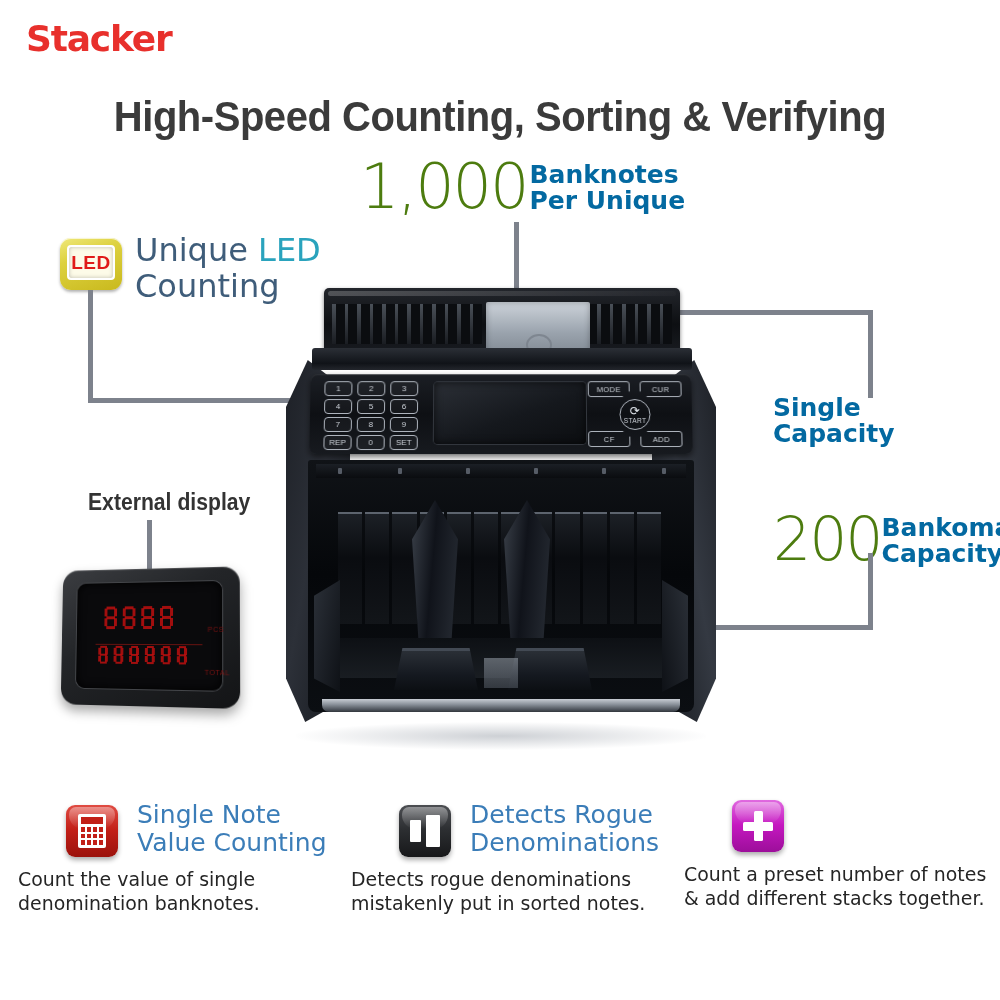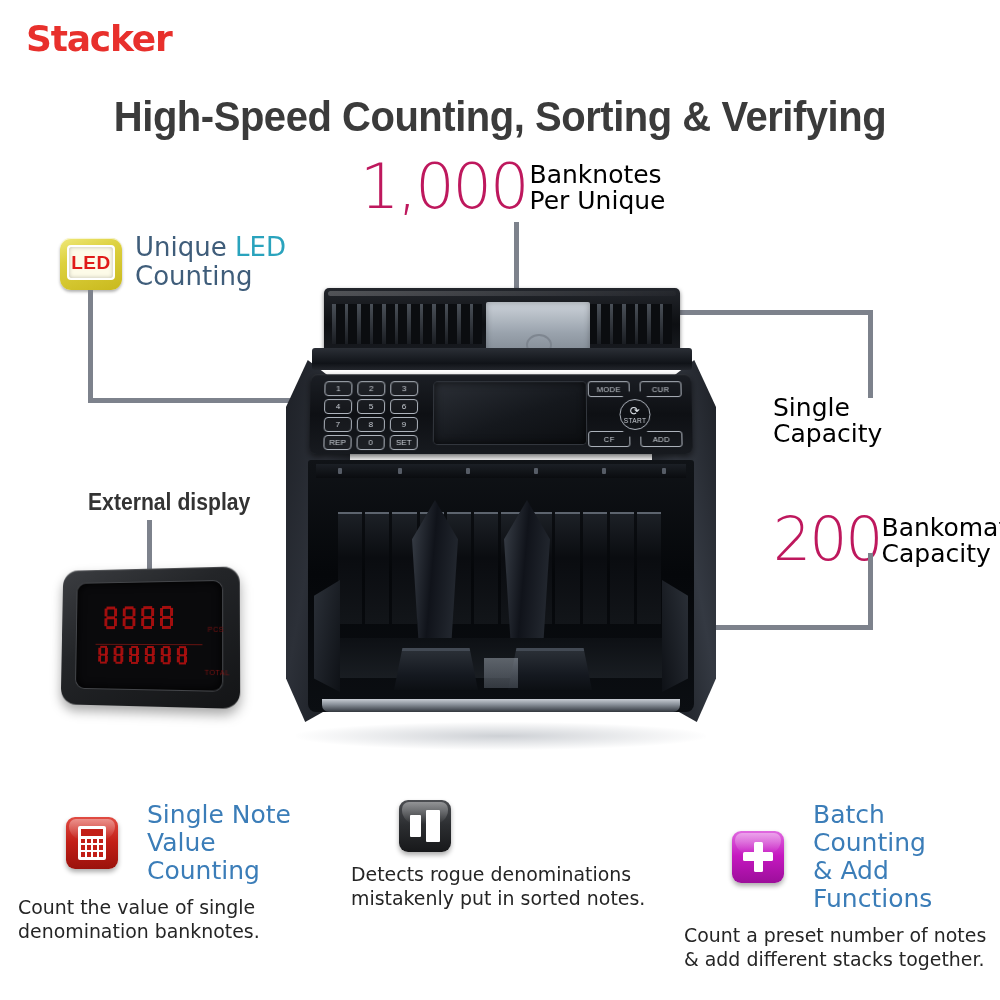--- a/index.html
+++ b/index.html
@@ -10,22 +10,22 @@
   
   .brand { position:absolute; left:26px; top:18px; font-size:36px; font-weight:bold;
     color:#e8302c; letter-spacing:-1.2px; font-family:"DejaVu Sans", sans-serif; }
 
   
   .headline { position:absolute; left:0; top:92px; width:1000px; text-align:center;
     font-family:"Liberation Sans", sans-serif; font-weight:bold; font-size:43px;
     color:#3b3b3b; letter-spacing:-0.5px; transform:scaleX(.93); transform-origin:center top; }
 
   
-  .bignum { color:#be185d; font-weight:300; font-family:"DejaVu Sans", sans-serif; }
-  .calloutlbl { color:#000000; font-family:"DejaVu Sans", sans-serif; font-weight:400; line-height:1.02; }
+  .bignum { color:#4d7c0f; font-weight:300; font-family:"DejaVu Sans", sans-serif; }
+  .calloutlbl { color:#0369a1; font-family:"DejaVu Sans", sans-serif; font-weight:700; line-height:1.02; }
 
   #bpm { position:absolute; left:360px; top:158px; display:flex; align-items:flex-start; }
   #bpm .bignum { font-size:62px; line-height:.92; letter-spacing:-2px; }
   #bpm .calloutlbl { font-size:25px; padding-top:4px; padding-left:2px; }
 
   #hopper { position:absolute; left:773px; top:392px; display:flex; align-items:flex-start; }
   #hopper .bignum { font-size:60px; line-height:.9; letter-spacing:-2px; }
   #hopper .calloutlbl { font-size:25px; padding-top:3px; }
 
   #stacker { position:absolute; left:773px; top:500px; display:flex; align-items:flex-start;margin-top:12px; }
@@ -35,21 +35,21 @@
   
   #ledbox { position:absolute; left:60px; top:238px; width:62px; height:52px;
     border-radius:11px; background:linear-gradient(160deg,#efe87a 0%,#ddd13f 35%,#c9b91d 100%);
     box-shadow:0 2px 3px rgba(0,0,0,.30), inset 0 1px 0 rgba(255,255,255,.7); }
   #ledbox .inner { position:absolute; left:7px; top:7px; right:7px; bottom:10px;
     background:#fdfbe8; border:2px solid #fff; border-radius:4px;
     display:flex; align-items:center; justify-content:center;
     box-shadow:inset 0 0 4px rgba(0,0,0,.25); }
   #ledbox .inner span { color:#e01b19; font-weight:bold; font-size:19px;
     font-family:"Liberation Sans", sans-serif; letter-spacing:.5px; }
-  #ledlabel { position:absolute; left:135px; top:233px; font-size:26px; line-height:1.12;
+  #ledlabel { position:absolute; left:135px; top:233px; font-size:32px; line-height:1.12;
     color:#3f5d7a; font-family:"DejaVu Sans", sans-serif; font-weight:400; }
   #ledlabel .cy { color:#2aa3bd; }
 
   
   #extlabel { position:absolute; left:88px; top:489px; font-size:23px; font-weight:bold;
     color:#333; font-family:"Liberation Sans", sans-serif; transform:scaleX(.92);
     transform-origin:left top; }
 
   
   .ln { position:absolute; background:#7d828c; }
@@ -175,21 +175,21 @@
   .baseStrip { position:absolute; left:14px; bottom:0; width:358px; height:13px;
     background:linear-gradient(180deg,#c7ccd3 0%,#8d949d 40%,#31363d 100%); border-radius:0 0 7px 7px; }
   .cornerL { position:absolute; left:6px; top:120px; width:26px; height:112px;
     background:linear-gradient(100deg,#2b3038,#0e1116); clip-path:polygon(100% 0,100% 100%,0 88%,0 14%); }
   .cornerR { position:absolute; right:6px; top:120px; width:26px; height:112px;
     background:linear-gradient(260deg,#2b3038,#0e1116); clip-path:polygon(0 0,0 100%,100% 88%,100% 14%); }
 
   
   .features { position:absolute; left:0; top:800px; width:1000px; display:flex; }
   .fcard { width:333px; padding-left:18px; position:relative; }
-  .fhead { display:flex; align-items:center; gap:29px;padding-left:48px; }
+  .fhead { display:flex; align-items:flex-end; gap:19px;padding-left:48px; }
   .ficon { width:52px; height:52px; border-radius:9px; flex:0 0 52px; position:relative;
     box-shadow:0 3px 5px rgba(0,0,0,.33); }
   .ficon:before { content:""; position:absolute; left:3px; top:2px; right:3px; height:42%;
     background:linear-gradient(180deg,rgba(255,255,255,.40),rgba(255,255,255,0));
     border-radius:7px 7px 14px 14px; pointer-events:none; }
   .ficon-red { background:linear-gradient(180deg,#e04b42 0%,#c21f17 48%,#9b120c 100%); }
   .ficon-dark { background:linear-gradient(180deg,#4c4e52 0%,#2c2e31 48%,#17181a 100%); }
   .ficon-magenta { background:linear-gradient(180deg,#e06ae0 0%,#c518c0 48%,#9c0e9a 100%); }
   .ftitle { color:#3b7db8; font-size:25px; line-height:1.12; font-weight:400;
     font-family:"DejaVu Sans", sans-serif; padding-top:1px; }
@@ -523,39 +523,39 @@
     </div>
 
     <div class="fcard">
       <div class="fhead">
         <div class="ficon ficon-dark">
           <div class="barsG">
             <i class="b1"></i>
             <i class="b2"></i>
           </div>
         </div>
+        <div class="ftitle">
+          <span>Detects Rogue</span><br>
+          <span>Denominations</span>
+        </div>
       </div>
       <div class="fdesc">
         <span>Detects rogue denominations</span><br>
         <span>mistakenly put in sorted notes.</span>
       </div>
     </div>
 
     <div class="fcard">
       <div class="fhead">
         <div class="ficon ficon-magenta">
           <div class="plusG">
             <i class="h"></i>
             <i class="v"></i>
           </div>
         </div>
-        <div class="ftitle">
-          <span>Batch Counting</span><br>
-          <span>&amp; Add Functions</span>
-        </div>
       </div>
       <div class="fdesc">
         <span>Count a preset number of notes</span><br>
         <span>&amp; add different stacks together.</span>
       </div>
     </div>
 
   </div>
 </div>
 

